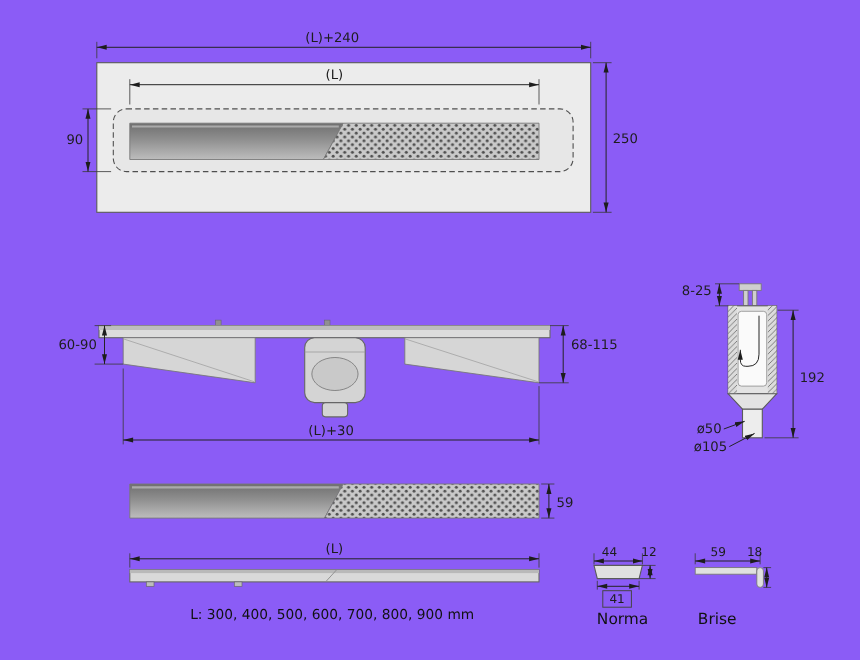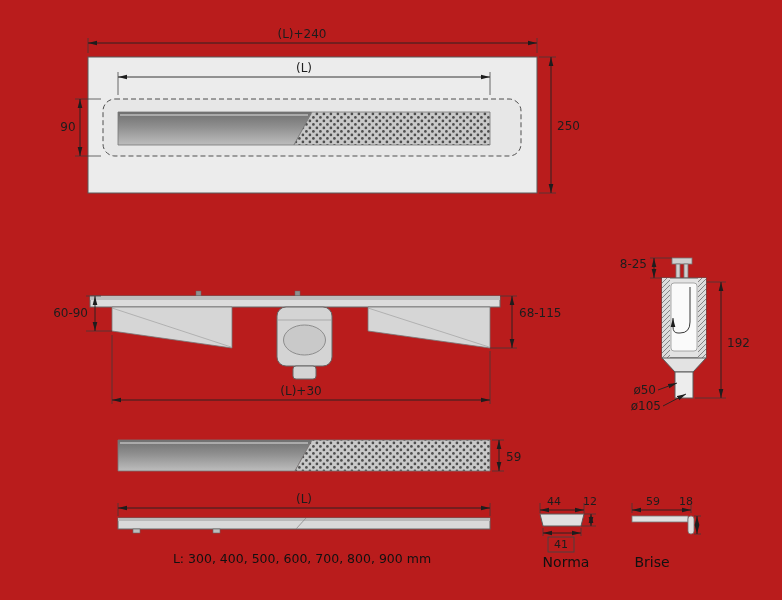--- a/index.html
+++ b/index.html
@@ -1,19 +1,19 @@
 <!DOCTYPE html>
 <html><head>
 <meta charset="utf-8">
 <style>
   html,body{margin:0;padding:0;background:#ffffff;}
   .sheet{
     position:relative;
     width:782px;height:600px;
-    background:#b91c1c;
+    background:#8b5cf6;
     font-family:"DejaVu Sans","Liberation Sans",sans-serif;
     overflow:hidden;
     text-align:right;
   }
   svg{display:block;}
   svg text{
     font-family:"DejaVu Sans","Liberation Sans",sans-serif;
     fill:#1d1d1d;
   }
   .dim{font-size:12px;}

